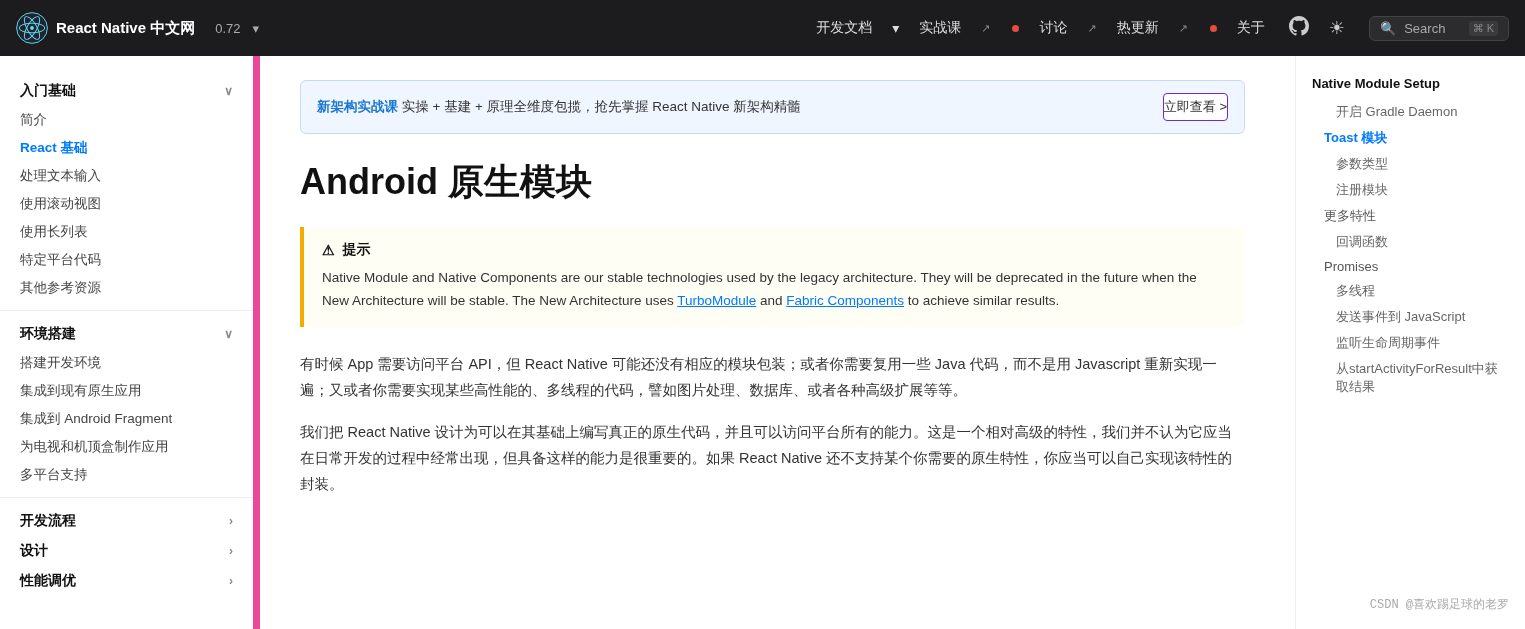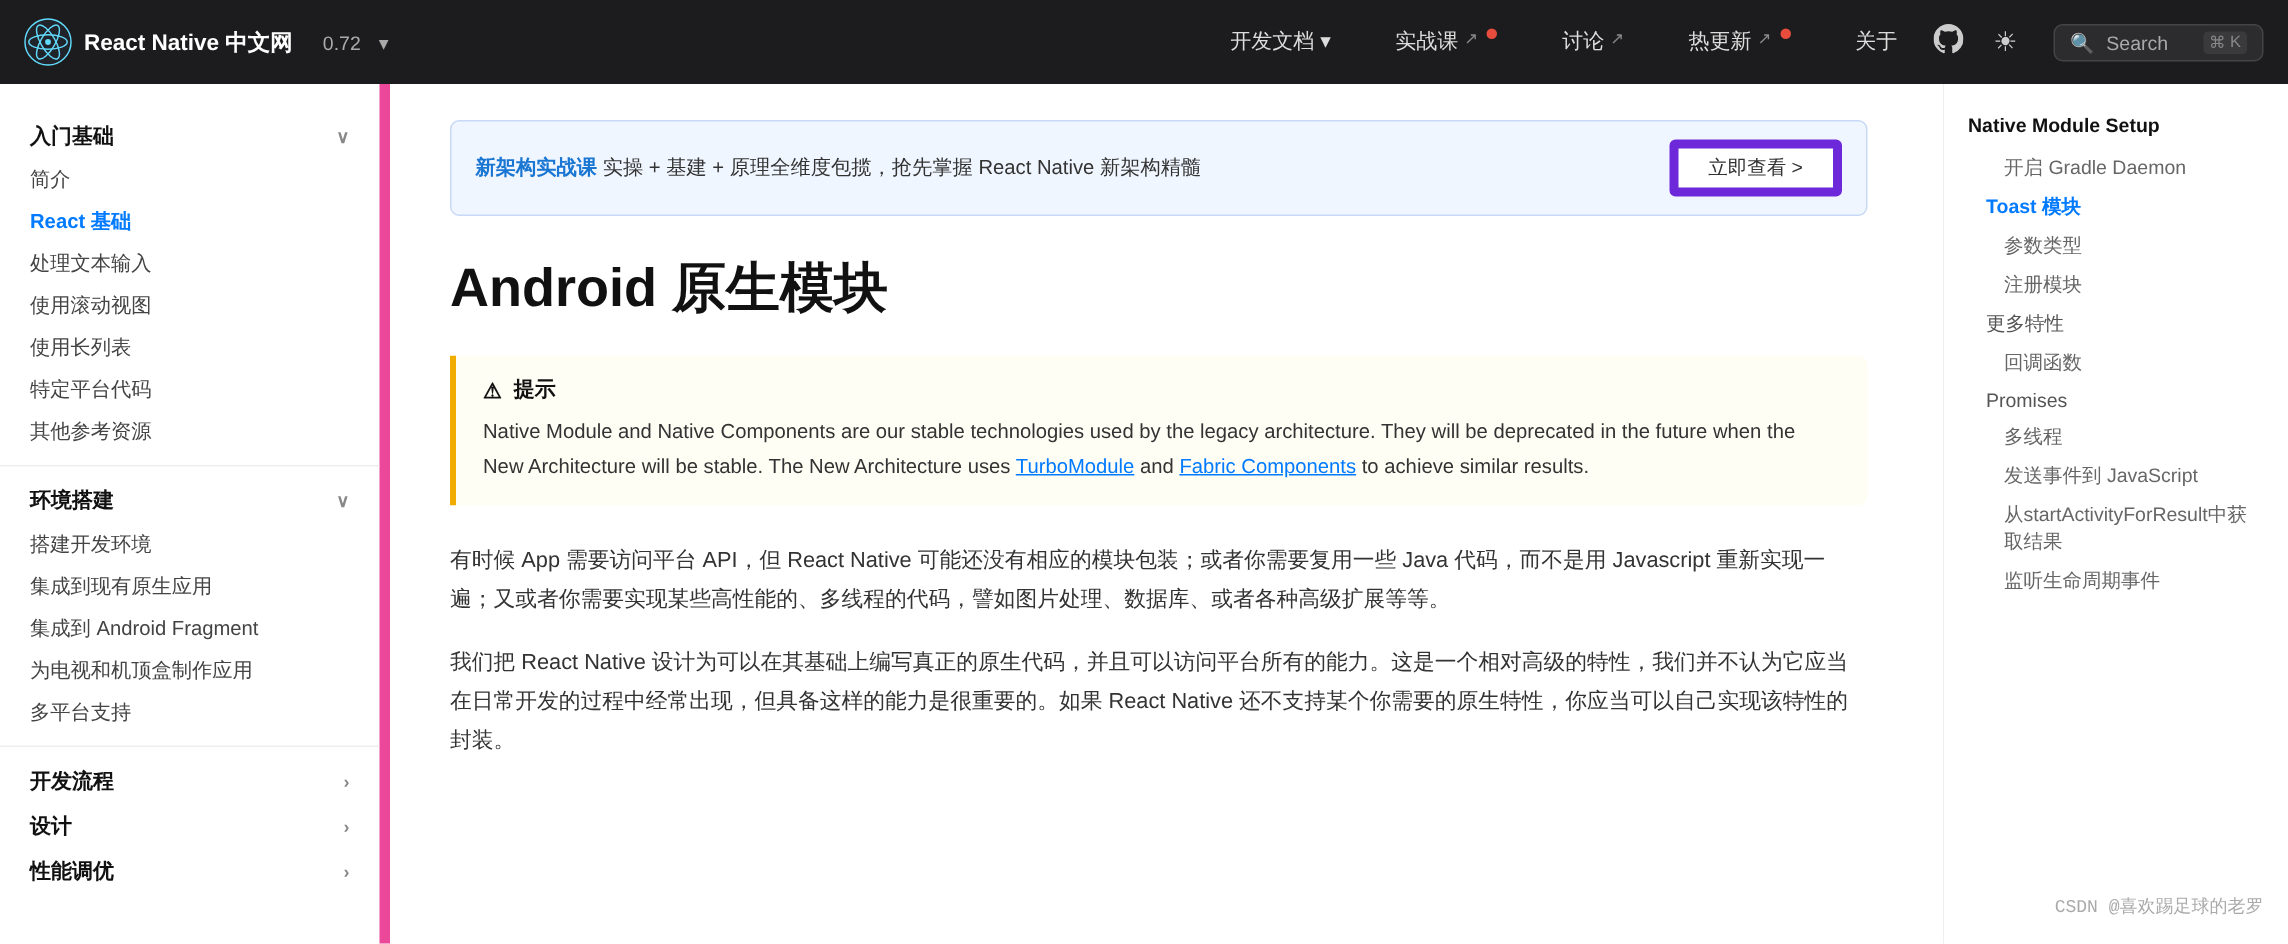--- a/index.html
+++ b/index.html
@@ -37,27 +37,26 @@
       cursor: pointer;
     }
     .topnav-spacer { flex: 1; }
     .topnav-links {
       display: flex;
       align-items: center;
       gap: 20px;
     }
     .topnav-link {
       display: flex;
-      align-items: flex-start;
-      gap: 4px;
+      align-items: center;
+      gap: 20px;
       color: #ddd;
       font-size: 14px;
       cursor: pointer;
       white-space: nowrap;
-      margin-left: 23px;
     }
     .ext-icon { font-size: 11px; color: #888; }
     .red-dot { width: 7px; height: 7px; background: #e74c3c; border-radius: 50%; display: inline-block; margin-left: 2px; vertical-align: super; }
     .topnav-icons {
       display: flex;
       align-items: center;
       gap: 12px;
     }
     .icon-btn {
       background: none;
@@ -150,23 +149,23 @@
       padding: 12px 16px;
       display: flex;
       align-items: center;
       gap: 10px;
       margin-bottom: 24px;
       font-size: 13.5px;
       color: #333;
     }
     .banner-cta {
       margin-left: auto;
-      border: 6px solid #6d28d9;
+      border: 1px solid #6d28d9;
       border-radius: 4px;
-      padding: 4px 20px;
+      padding: 4px 0;
       font-size: 13px;
       cursor: pointer;
       white-space: nowrap;
       color: #333;
       background: #fff;
     }
     .banner-highlight { color: #1976d2; font-weight: 600; }
 
     
     .page-title {
@@ -395,19 +394,19 @@
     <div class="right-sidebar-title">Native Module Setup</div>
     <div class="right-sidebar-item level2">开启 Gradle Daemon</div>
     <div class="right-sidebar-item active">Toast 模块</div>
     <div class="right-sidebar-item level2">参数类型</div>
     <div class="right-sidebar-item level2">注册模块</div>
     <div class="right-sidebar-item">更多特性</div>
     <div class="right-sidebar-item level2">回调函数</div>
     <div class="right-sidebar-item">Promises</div>
     <div class="right-sidebar-item level2">多线程</div>
     <div class="right-sidebar-item level2">发送事件到 JavaScript</div>
+    <div class="right-sidebar-item level2">监听生命周期事件</div>
     <div class="right-sidebar-item level2">从startActivityForResult中获取结果</div>
-    <div class="right-sidebar-item level2">监听生命周期事件</div>
   </aside>
 
 </div>
 
 <div class="watermark">CSDN @喜欢踢足球的老罗</div>
 
 </body></html>

